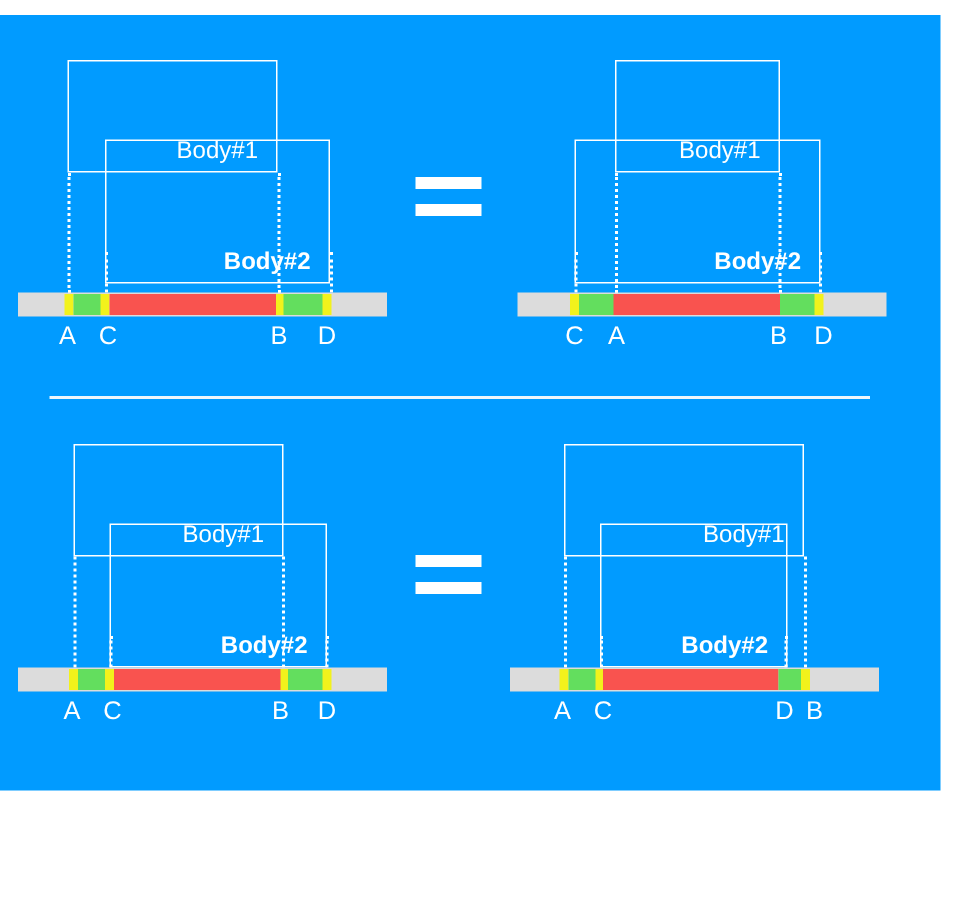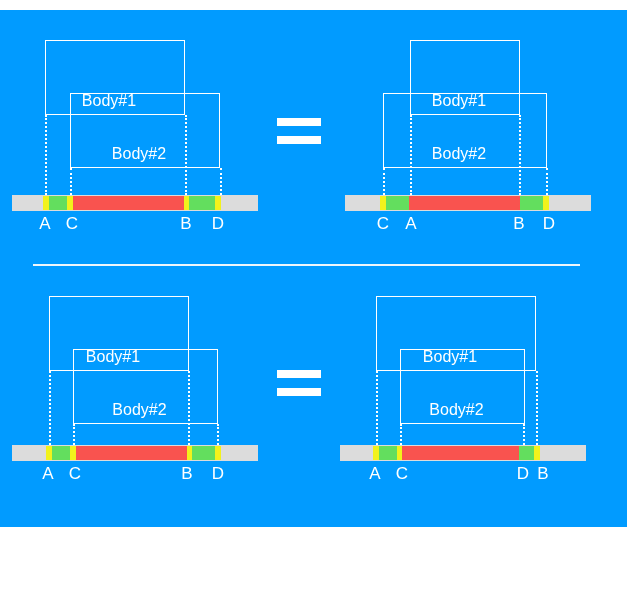--- a/index.html
+++ b/index.html
@@ -29,25 +29,25 @@
     position:absolute;
     border:1.6px solid #ffffff;
     box-sizing:border-box;
     color:#ffffff;
     font-size:16px;
     text-align:center;
     white-space:nowrap;
   }
   .bodybox .blabel{
     position:absolute;left:0;right:12px;
-    text-align:center;
+    text-align:right;
   }
   .body1{height:75px;}
   .body1 .blabel{bottom:4px;}
-  .body2{height:75px;}
+  .body2{height:96px;font-weight:bold;}
   .body2 .blabel{bottom:4px;}
 
   
   .dropline{
     position:absolute;
     width:0;
     border-left:2px dotted #ffffff;
   }
 
   

